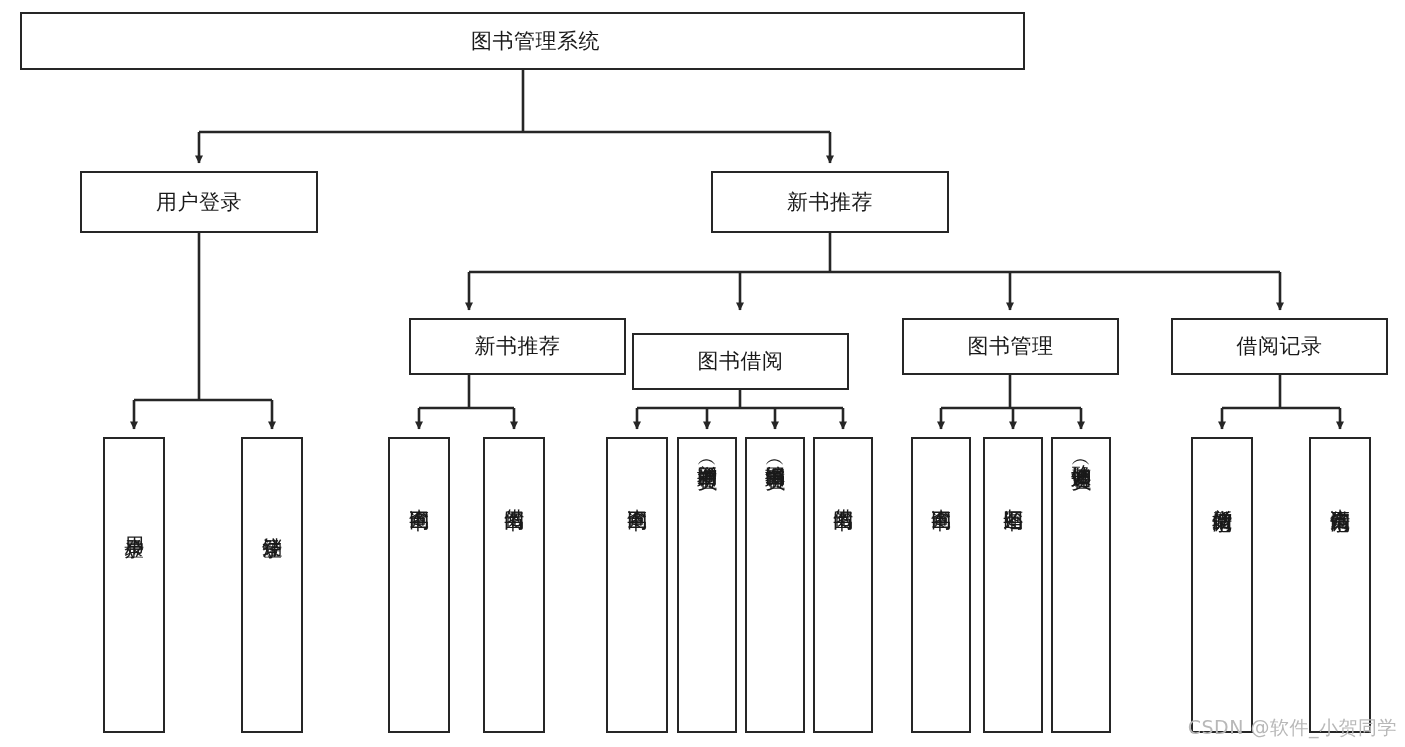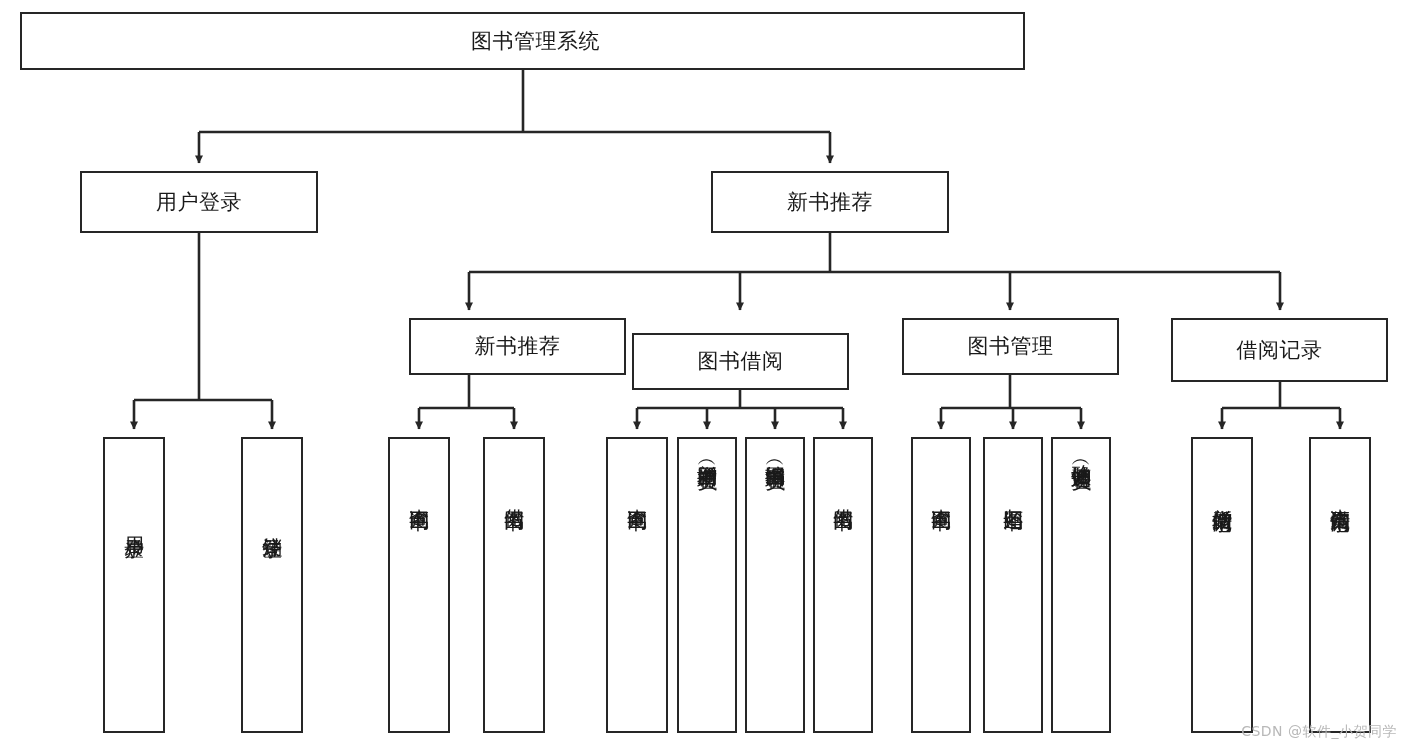--- a/index.html
+++ b/index.html
@@ -54,21 +54,21 @@
   .node.leaf.mid .label {
     margin-top: 72px;
   }
   .node.leaf.midsm .label {
     margin-top: 44px;
   }
   #watermark {
     position: absolute;
     right: 8px;
     bottom: 6px;
-    font-size: 14px;
+    font-size: 19px;
     color: #b8b8b8;
     letter-spacing: 0.5px;
     font-family: "DejaVu Sans", "Liberation Sans", sans-serif;
     white-space: nowrap;
   }
 </style>
 </head>
 <body>
 
 <div id="canvas">
@@ -136,21 +136,21 @@
 
   <div class="node" style="left:361px; top:318px; width:217px; height:57px;margin-left:48px;">
     <span class="label">新书推荐</span>
   </div>
   <div class="node" style="left:632px; top:333px; width:217px; height:57px;">
     <span class="label">图书借阅</span>
   </div>
   <div class="node" style="left:902px; top:318px; width:217px; height:57px;">
     <span class="label">图书管理</span>
   </div>
-  <div class="node" style="left:1171px; top:318px; width:217px; height:64px;">
+  <div class="node" style="left:1171px; top:318px; width:217px; height:57px;">
     <span class="label">借阅记录</span>
   </div>
 
   <div class="node leaf mid" style="left:103px; top:437px; width:62px; height:296px;">
     <span class="label">用户登录</span>
   </div>
   <div class="node leaf mid" style="left:241px; top:437px; width:62px; height:296px;">
     <span class="label">注销登录</span>
   </div>
   <div class="node leaf midsm" style="left:388px; top:437px; width:62px; height:296px;">

